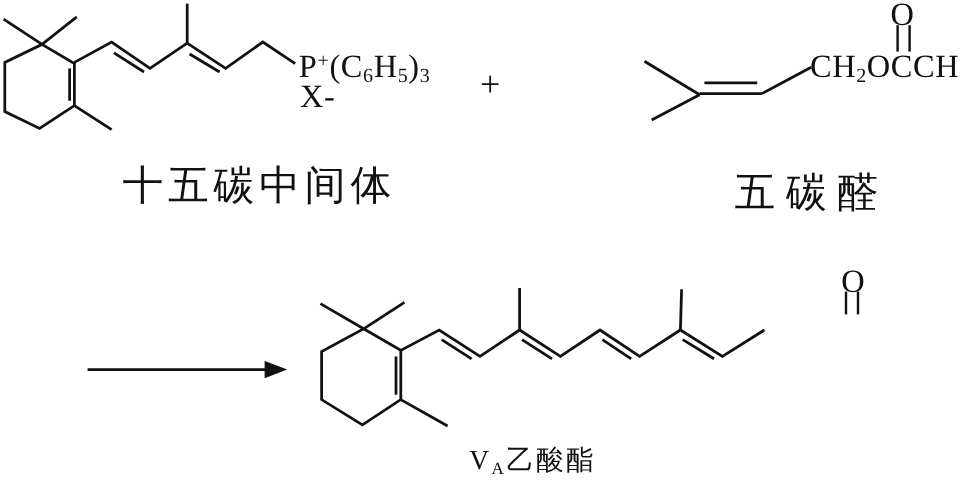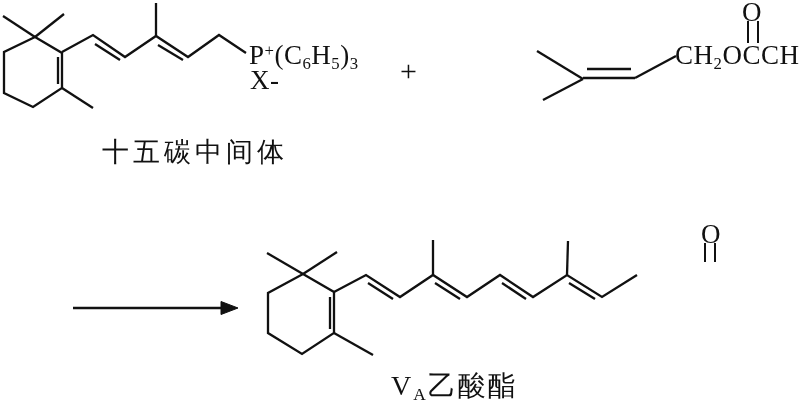--- a/index.html
+++ b/index.html
@@ -16,21 +16,21 @@
     fill:none; stroke:var(--ink); stroke-width:2.3; stroke-linejoin:miter; stroke-linecap:butt;
   }
   svg.struct polygon { fill:var(--ink); stroke:var(--ink); }
   .formula {
     font-size:27px; line-height:1; white-space:nowrap; color:var(--ink);
     letter-spacing:0.5px;
   }
   .formula .fsub { font-size:0.62em; vertical-align:-0.28em; }
   .formula .fsup { font-size:0.62em; vertical-align:0.5em; }
   .cjk-label {
-    font-size:27px; line-height:1; white-space:nowrap; color:var(--ink);
+    font-size:34px; line-height:1; white-space:nowrap; color:var(--ink);
   }
   .dbl-vert {
     width:8px;
     border-left:2.2px solid var(--ink);
     border-right:2.2px solid var(--ink);
   }
   .plus-sign { font-size:30px; line-height:1; color:var(--ink); }
 </style>
 </head>
 <body>
@@ -68,20 +68,21 @@
       <path d="M122,69 L166,69"></path>
       <path d="M170,78 L211,56"></path>
     </g>
   </svg>
 
 
   <div class="abs formula" style="left:675px;top:42px"><span>CH</span><span class="fsub">2</span><span>OCCH</span><span class="fsub">3</span></div>
   <div class="abs formula" style="left:742px;top:-1px">O</div>
   <div class="abs dbl-vert" style="left:747px;top:21px;height:22px"></div>
 
+  <div class="abs cjk-label" style="left:612px;top:145px;letter-spacing:9px">五碳醛</div>
 
   <svg class="struct" style="left:60px;top:295px" width="185" height="26" viewBox="0 0 185 26">
     <path d="M13,13 L163,13"></path>
     <polygon points="161,6.5 178,13 161,19.5"></polygon>
   </svg>
 
   <svg class="struct" style="left:240px;top:225px" width="430" height="150" viewBox="0 0 430 150">
     <g>
       <path d="M63,49 L94,67 L94,108 L62,129 L28,108 L28,68 Z"></path>
       <path d="M90,72 L90,104"></path>
@@ -96,15 +97,15 @@
       <path d="M262,58 L286,74"></path>
       <path d="M329,58 L355,74"></path>
       <path d="M193,50 L193,15"></path>
       <path d="M327,50 L328,16"></path>
     </g>
   </svg>
 
   <div class="abs formula" style="left:701px;top:221px">O</div>
   <div class="abs dbl-vert" style="left:704px;top:243px;height:19px"></div>
 
-  <div class="abs formula" style="left:391px;top:372px;font-size:28px;letter-spacing:2px"><span>V</span><span class="fsub">A</span><span>乙酸酯</span></div>
+  <div class="abs formula" style="left:391px;top:372px;font-size:23px;letter-spacing:2px"><span>V</span><span class="fsub">A</span><span>乙酸酯</span></div>
 
 </div>
 
 </body></html>

